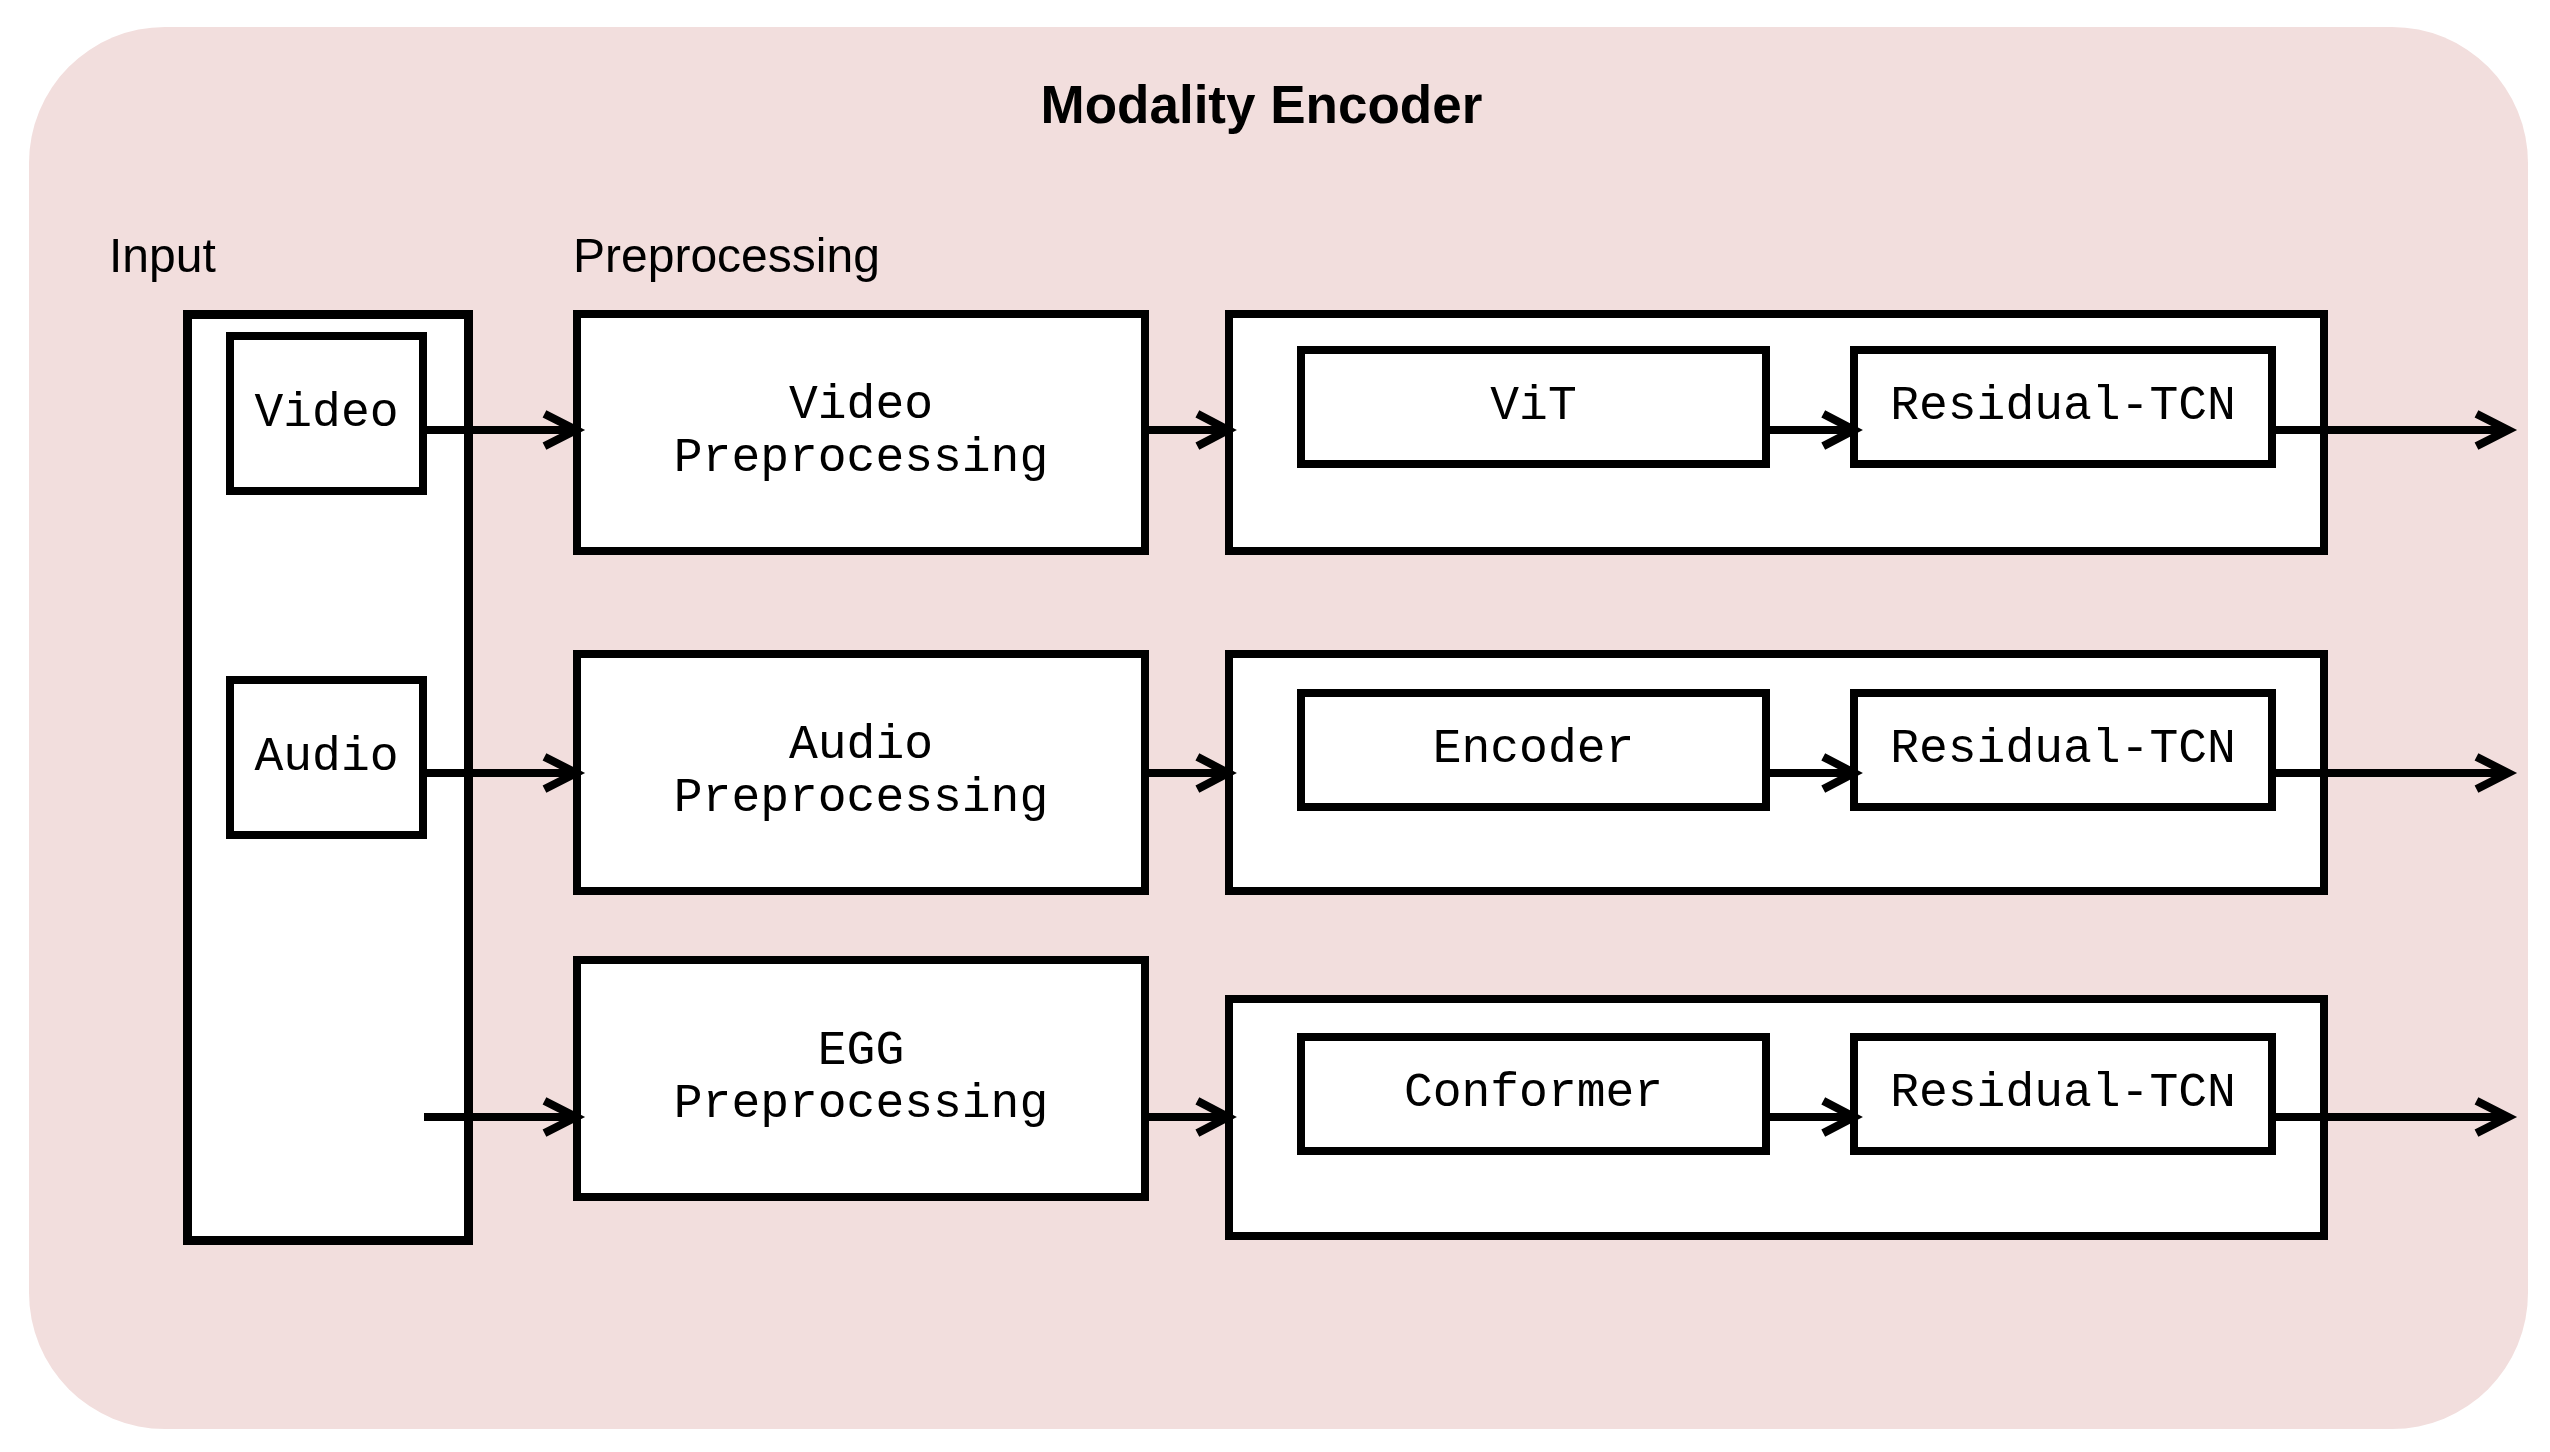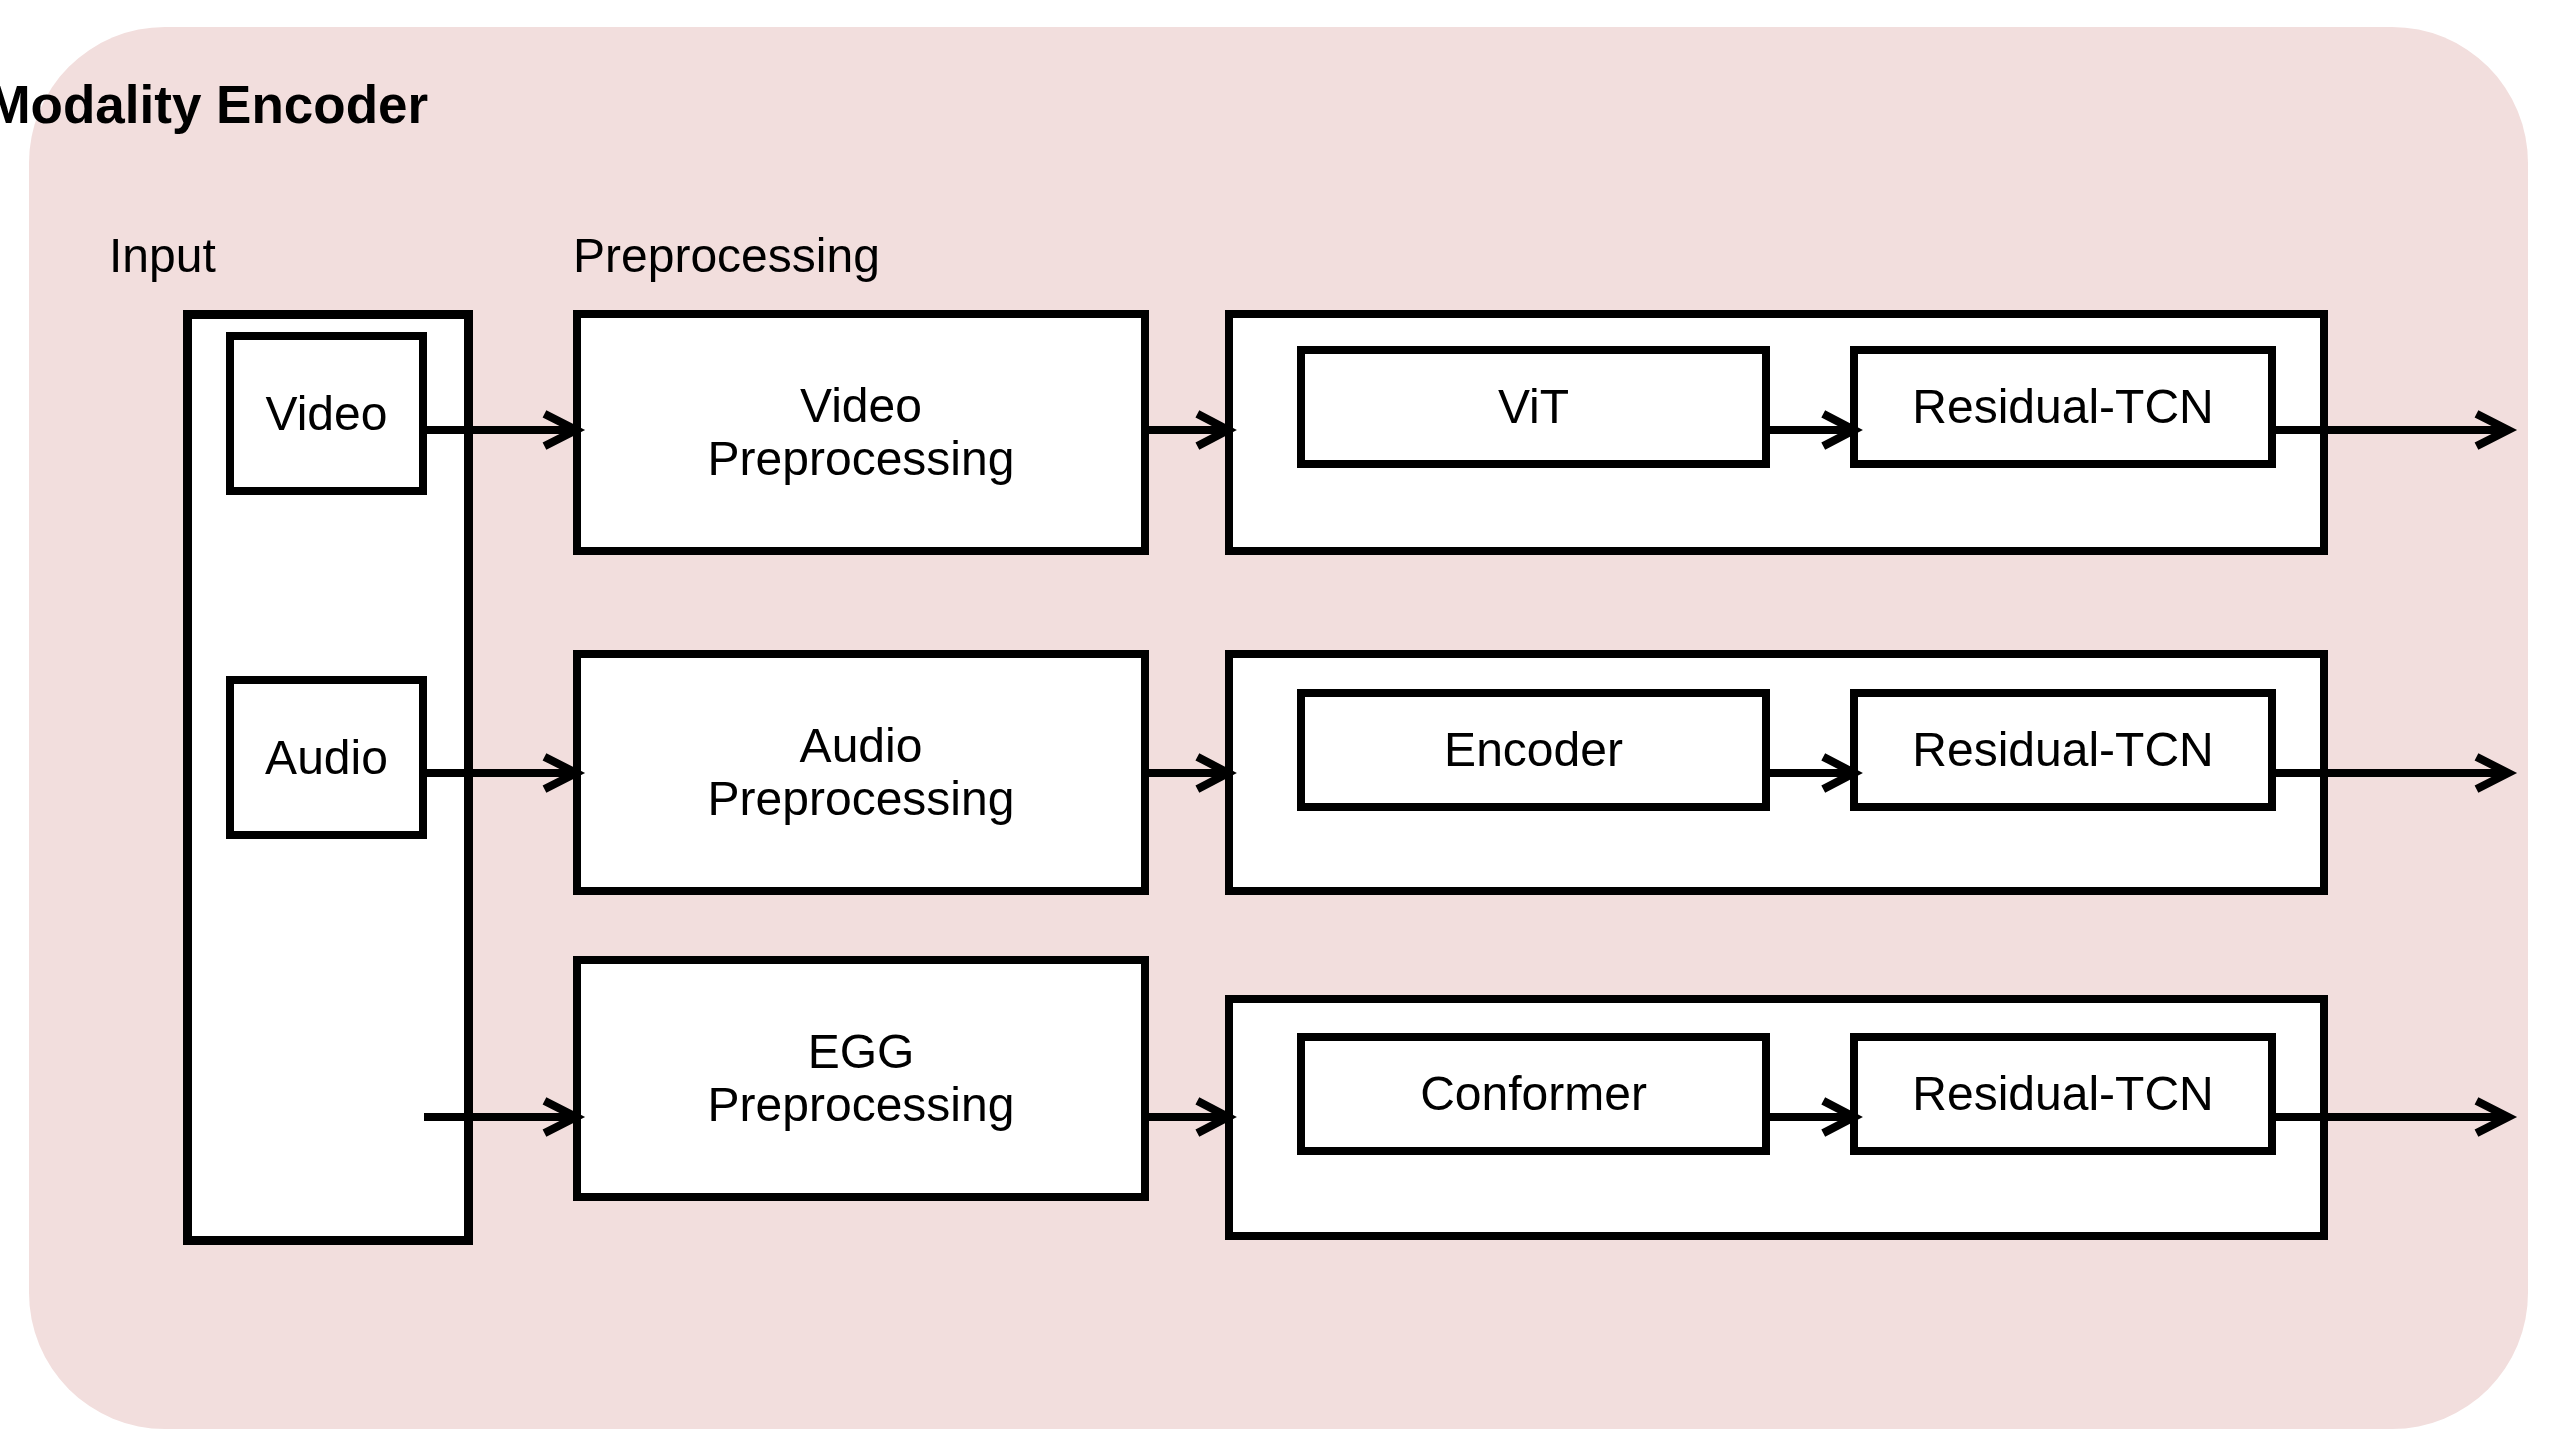--- a/index.html
+++ b/index.html
@@ -24,21 +24,21 @@
     height: 1402px;
     background: #f2dedd;
     border-radius: 136px;
   }
   
   #title {
     position: absolute;
     left: 0;
     top: 74px;
     width: 2550px;
-    text-align: left;
+    text-align: center;
     font-size: 53px;
     font-weight: bold;
     color: #000000;
     letter-spacing: 0px;
     white-space: nowrap;
   }
   
   #title span { position: relative; left: -13.6px; }
 
   
@@ -65,20 +65,21 @@
     position: absolute;
     left: 0;
     top: 50%;
     transform: translateY(-50%);
     width: 100%;
     text-align: center;
     font-size: 48px;
     line-height: 1.12;
     color: #000000;
     white-space: pre-line;
+    font-family: Liberation Mono, monospace;
   }
 
   
   #input-group {
     left: 183px;
     top: 310px;
     width: 290px;
     height: 935px;
     border-width: 9px;
   }

